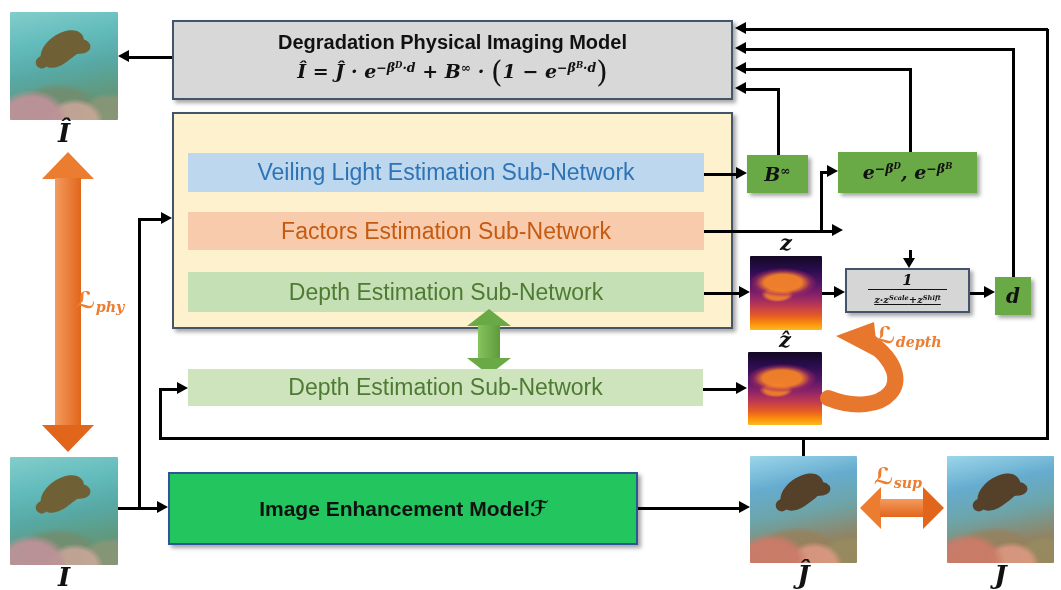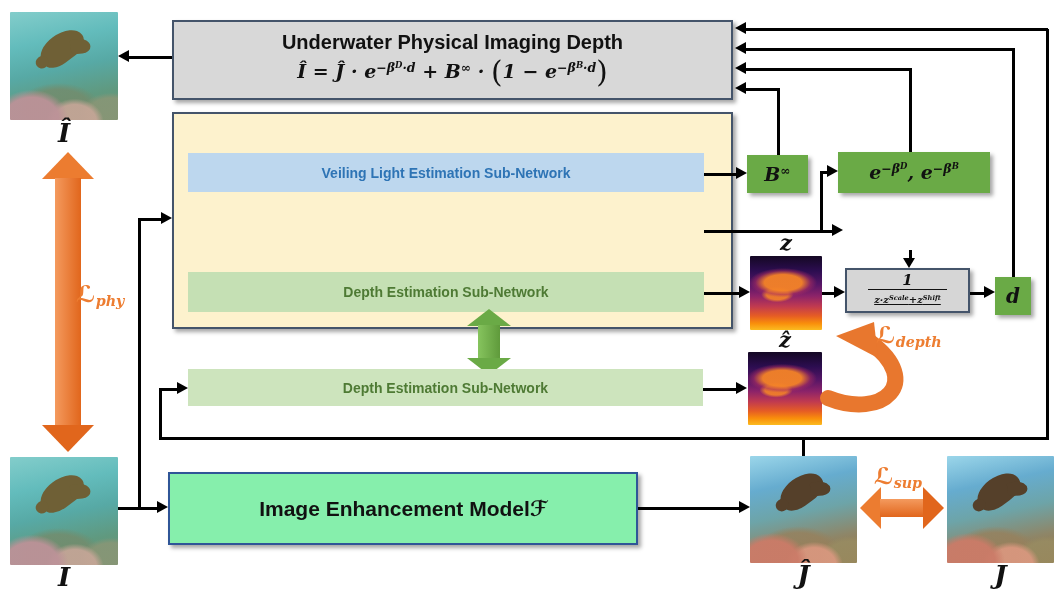--- a/index.html
+++ b/index.html
@@ -15,29 +15,29 @@
   .sup{font-size:0.66em;vertical-align:0.5em;}
   .supsup{font-size:0.68em;vertical-align:0.45em;}
   .bigp{font-size:1.55em;font-weight:400;font-style:normal;vertical-align:-0.12em;}
   
   .phys{left:172px;top:20px;width:561px;height:80px;background:#d8d8d8;border:2.5px solid #44546a;
         flex-direction:column;gap:1px;}
   .phys .t1{font-size:20px;}
   .phys .t2{font-size:19px;}
   .ddm{left:172px;top:112px;width:561px;height:217px;background:#fdf2cd;border:2.5px solid #44546a;}
   .ddm-title{left:172px;top:116px;width:561px;text-align:center;font-size:20px;}
-  .subnet{border:none;font-size:14px;font-weight:bold;}
+  .subnet{border:none;font-size:23px;font-weight:normal;}
   .veiling{left:188px;top:153px;width:516px;height:39px;background:#bdd7ee;color:#2e74b5;}
   .factors{left:188px;top:212px;width:516px;height:38px;background:#f8cbad;color:#c55a11;}
   .depth1{left:188px;top:272px;width:516px;height:40px;background:#c5e0b4;color:#4e7a34;}
   .depth2{left:188px;top:369px;width:515px;height:37px;background:#cde4bd;color:#4e7a34;}
-  .iem{left:168px;top:472px;width:470px;height:73px;background:#86efac;border:2.5px solid #2f5597;font-size:21px;}
+  .iem{left:168px;top:472px;width:470px;height:73px;background:#22c55e;border:2.5px solid #2f5597;font-size:21px;}
   .gbox{background:#6aaa46;font-size:19px;}
   .b-inf{left:747px;top:155px;width:61px;height:38px;}
-  .e-beta{left:838px;top:152px;width:152px;height:41px;}
+  .e-beta{left:838px;top:152px;width:139px;height:41px;}
   .z-scale{left:843px;top:213px;width:134px;height:37px;font-size:17px;}
   .frac-box{left:845px;top:268px;width:125px;height:45px;background:#d6d6d6;border:2px solid #44546a;flex-direction:column;}
   .frac-box .num{font-size:15px;line-height:15px;border-bottom:1.6px solid #111;padding:0 34px 1px 34px;}
   .frac-box .den{font-size:10px;line-height:16px;text-decoration:underline;}
   .d-box{left:995px;top:277px;width:36px;height:38px;font-size:20px;}
   
   .hl{position:absolute;height:2.6px;background:#000;}
   .vl{position:absolute;width:2.6px;background:#000;}
   .ah{position:absolute;width:0;height:0;}
   .ah-r{border-top:6.5px solid transparent;border-bottom:6.5px solid transparent;border-left:11px solid #000;}
@@ -76,29 +76,32 @@
   .loss{position:absolute;color:#ed7d31;font-size:23px;}
   .loss .sub{font-size:0.62em;font-style:italic;font-weight:bold;vertical-align:-0.25em;}
   .ws-label{position:absolute;color:#70ad47;font-size:19px;font-weight:bold;}
 </style>
 </head>
 <body>
 
 <div class="canvas">
 
   <div class="box phys shadow">
-    <div class="heading t1">Underwater Physical Imaging Depth</div>
+    <div class="heading t1">Degradation Physical Imaging Model</div>
     <div class="m t2">
       <span>Î = Ĵ · e</span><span class="sup"><span>−β</span><span class="supsup">D</span><span>·d</span></span><span> + B</span><span class="sup">∞</span><span> · </span><span class="bigp">(</span><span>1 − e</span><span class="sup"><span>−β</span><span class="supsup">B</span><span>·d</span></span><span class="bigp">)</span>
     </div>
   </div>
 
   <div class="box ddm shadow"></div>
   <div class="box subnet veiling">
     <span>Veiling Light Estimation Sub-Network</span>
+  </div>
+  <div class="box subnet factors">
+    <span>Factors Estimation Sub-Network</span>
   </div>
   <div class="box subnet depth1">
     <span>Depth Estimation Sub-Network</span>
   </div>
 
   <div class="abs" style="left:467px;top:309px;width:44px;height:66px;">
     <div class="tri" style="left:0;top:0;border-left:22px solid transparent;border-right:22px solid transparent;border-bottom:17px solid #6aaa46;"></div>
     <div class="abs" style="left:11px;top:16px;width:22px;height:34px;background:linear-gradient(90deg,#86c45e,#5f9a3b);"></div>
     <div class="tri" style="left:0;top:49px;border-left:22px solid transparent;border-right:22px solid transparent;border-top:17px solid #6aaa46;"></div>
   </div>
@@ -207,21 +210,21 @@
   <div class="ah ah-r" style="left:736px;top:382px;"></div>
 
   <div class="hl" style="left:638px;top:507px;width:102px;"></div>
   <div class="ah ah-r" style="left:739px;top:501px;"></div>
 
   <div class="abs" style="left:42px;top:152px;width:52px;height:300px;">
     <div class="tri" style="left:0;top:0;border-left:26px solid transparent;border-right:26px solid transparent;border-bottom:27px solid #ec7c30;"></div>
     <div class="abs" style="left:13px;top:26px;width:26px;height:248px;background:linear-gradient(90deg,#f49a5e,#e1661c);"></div>
     <div class="tri" style="left:0;top:273px;border-left:26px solid transparent;border-right:26px solid transparent;border-top:27px solid #e1661c;"></div>
   </div>
-  <div class="loss m" style="left:76px;top:280px;">
+  <div class="loss m" style="left:76px;top:286px;">
     <span class="script">ℒ</span><span class="sub">phy</span>
   </div>
 
   <svg class="abs" style="left:808px;top:316px;" width="140" height="118" viewBox="0 0 140 118">
     <path d="M 20 82 C 75 104, 116 66, 62 26" stroke="#e8772e" stroke-width="16" fill="none" stroke-linecap="round"></path>
     <polygon points="66,6 70,42 28,20" fill="#e8772e"></polygon>
   </svg>
   <div class="loss m" style="left:876px;top:321px;">
     <span class="script">ℒ</span><span class="sub">depth</span>
   </div>

